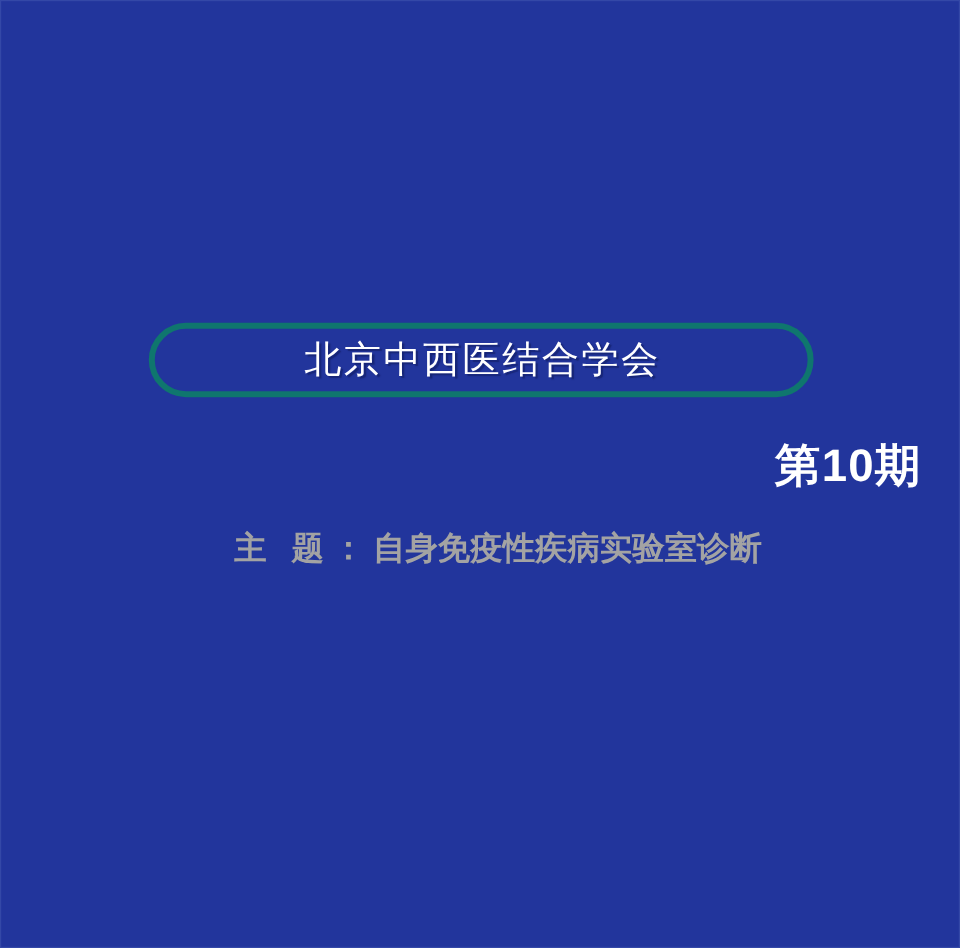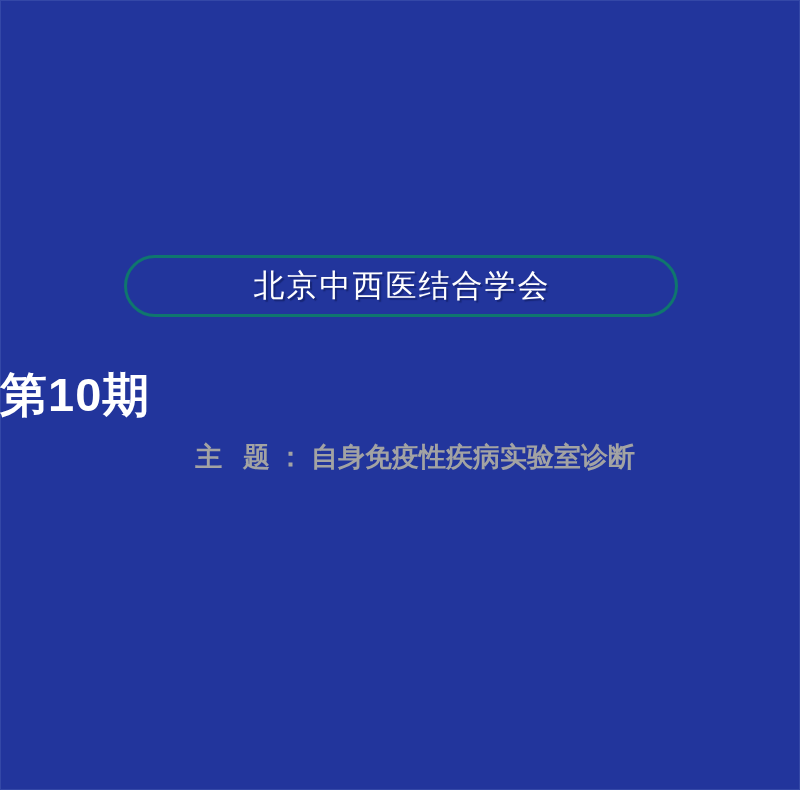--- a/index.html
+++ b/index.html
@@ -64,25 +64,25 @@
     background-clip: text;
     color: transparent;
     -webkit-text-fill-color: transparent;
 
     filter: drop-shadow(4px 5px 1px rgba(9,18,70,0.62));
   }
 
   
   .org-pill {
     position: absolute;
-    top: 255px;
+    top: 269px;
     left: 124px;
     width: 554px;
     height: 62px;
-    border: 3px solid #0f766e;
+    border: 5px solid #0f766e;
     border-radius: 31px;
     display: flex;
     align-items: center;
     justify-content: center;
   }
 
   .org-name {
     font-family: "Liberation Serif", "DejaVu Serif", serif;
     font-weight: 400;
     font-size: 31px;
@@ -92,24 +92,24 @@
     white-space: nowrap;
     text-shadow: 2px 2px 1px rgba(9,18,70,0.45);
   }
 
   
   .issue-no {
     position: absolute;
     top: 369px;
     left: 0;
     width: 768px;
-    text-align: left;
+    text-align: right;
     font-family: "Liberation Sans", "DejaVu Sans", sans-serif;
     font-weight: 700;
-    font-size: 47px;
+    font-size: 38px;
     line-height: 1.1;
     letter-spacing: 1px;
     color: #ffffff;
     white-space: nowrap;
   }
 
   
   .topic-line {
     position: absolute;
     top: 441px;

